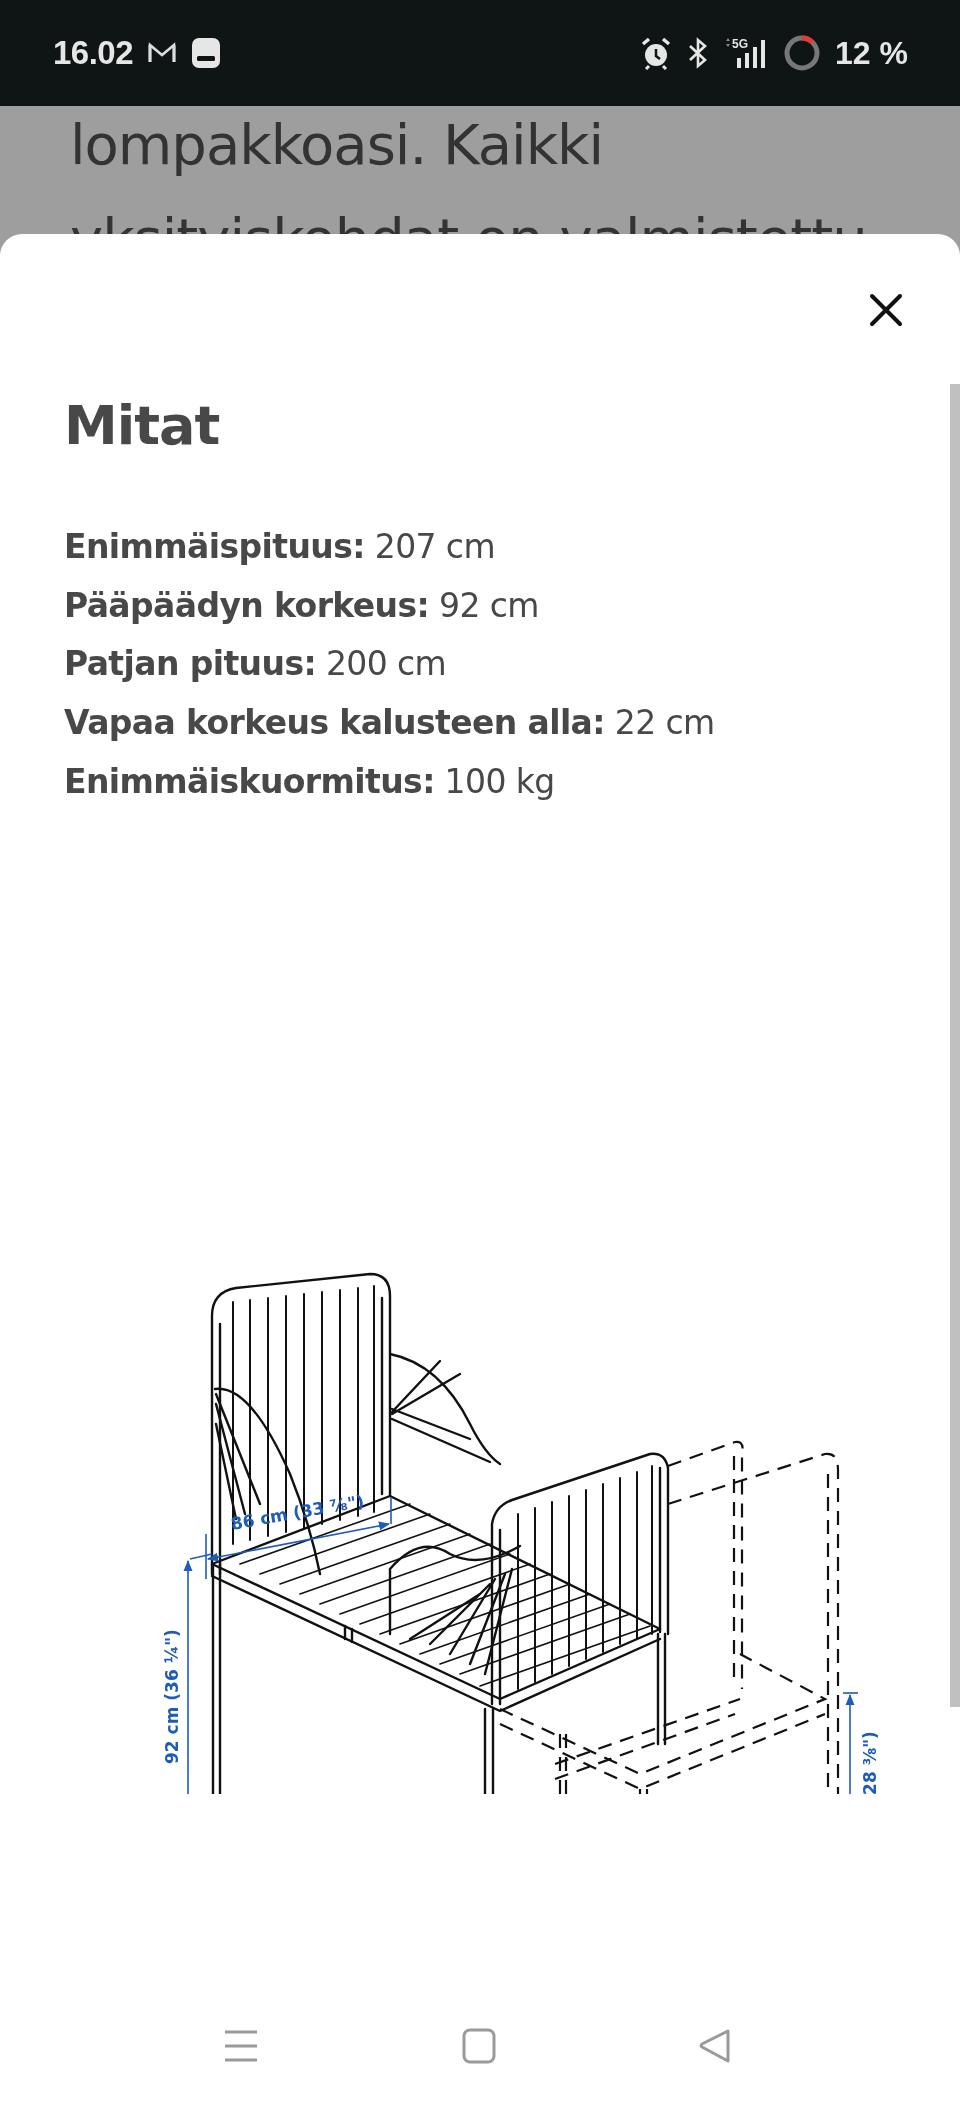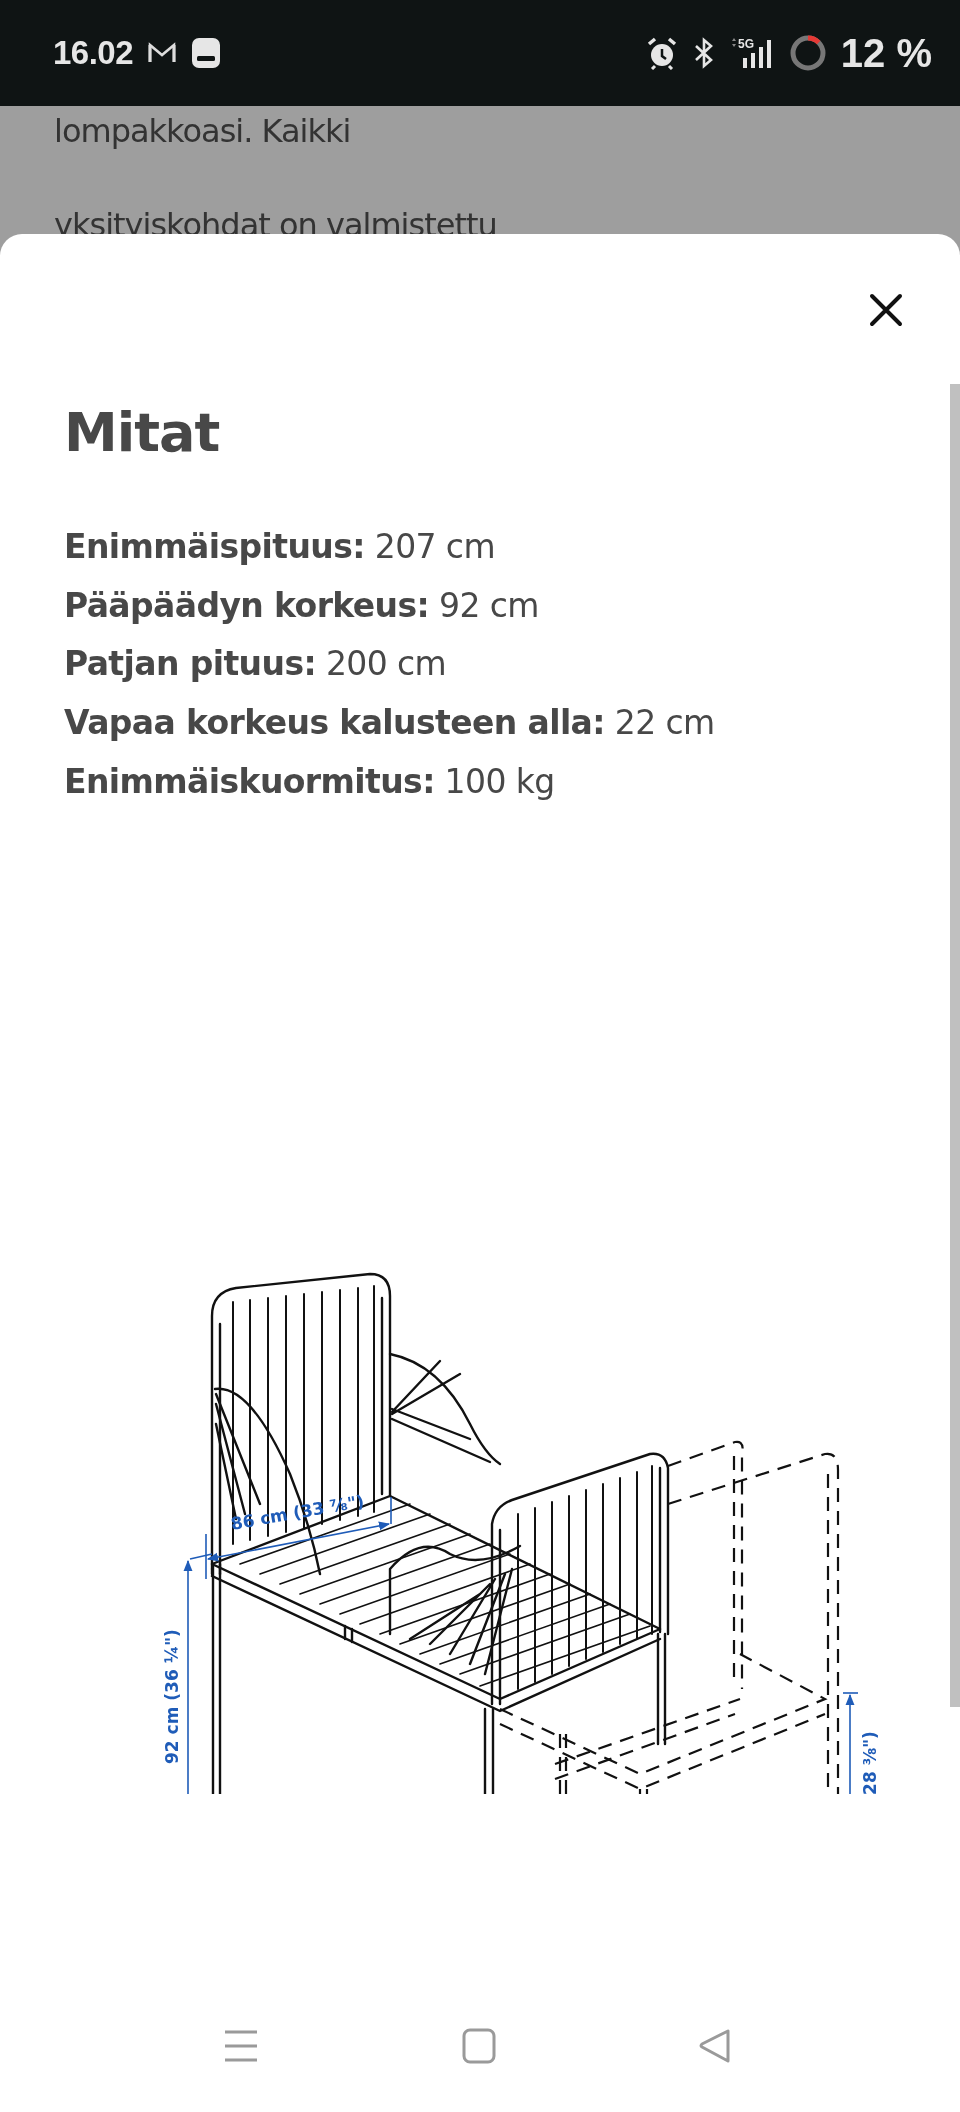--- a/index.html
+++ b/index.html
@@ -3,54 +3,54 @@
 <meta charset="utf-8">
 <style>
   * { box-sizing: border-box; margin: 0; padding: 0; }
   html, body { width: 960px; height: 2112px; overflow: hidden; }
   body { position: relative; background: #9e9e9e; font-family: "DejaVu Sans", sans-serif; }
 
   .status-bar {
     position: absolute; left: 0; top: 0; width: 960px; height: 106px;
     background: #0f1414; color: #e6e6e6;
     display: flex; align-items: center; justify-content: space-between;
-    padding: 0 28px 0 53px;
+    padding: 0 52px 0 53px;
     gap: 28px;
   }
   .status-left, .status-right { display: flex; align-items: center; gap: 14px; }
   .status-time { font-family: "Liberation Sans", sans-serif; font-size: 33px; font-weight: bold; letter-spacing: -0.5px; }
-  .status-pct { font-family: "Liberation Sans", sans-serif; font-size: 40px; font-weight: bold; }
+  .status-pct { font-family: "Liberation Sans", sans-serif; font-size: 32px; font-weight: bold; }
   .sb-icon { display: inline-flex; align-items: center; justify-content: center; }
 
   .bg-page {
     position: absolute; left: 0; top: 106px; width: 960px; height: 140px;
     background: #9e9e9e; overflow: hidden;
   }
   .bg-line {
-    position: absolute; left: 54px; font-family: "DejaVu Sans", sans-serif;
-    font-size: 32px; color: #333; letter-spacing: -1px; white-space: nowrap;
+    position: absolute; left: 70px; font-family: "DejaVu Sans", sans-serif;
+    font-size: 56px; color: #333; letter-spacing: -1px; white-space: nowrap;
   }
 
   .sheet {
     position: absolute; left: 0; top: 234px; width: 960px; height: 1878px;
     background: #ffffff; border-radius: 22px 22px 0 0; overflow: hidden;
   }
   .close-btn {
     position: absolute; left: 862px; top: 52px; width: 48px; height: 48px;
     display: flex; align-items: center; justify-content: center; cursor: pointer;
   }
   .scrollbar {
     position: absolute; left: 950px; top: 150px; width: 10px; height: 1323px;
     background: #c0c0c0;
   }
 
   .title {
     position: absolute; left: 64px; top: 160px;
     font-family: "DejaVu Sans", sans-serif; font-weight: bold; font-size: 54px;
-    color: #484848; letter-spacing: -1px; margin-top: 7px;
+    color: #484848; letter-spacing: -1px;
   }
   .specs { position: absolute; left: 64px; top: 284px; }
   .spec-row {
     height: 58.7px; font-family: "DejaVu Sans", sans-serif; font-size: 33px;
     color: #484848; white-space: nowrap; letter-spacing: -0.6px; line-height: 58.7px;
   }
   .spec-label { font-weight: bold; }
 
   .diagram { position: absolute; left: 70px; top: 1000px; width: 830px; height: 560px; }
 

